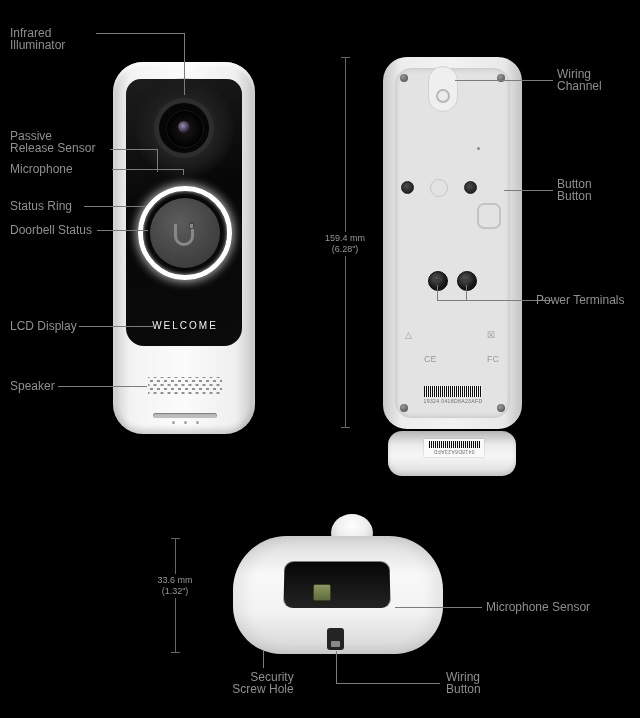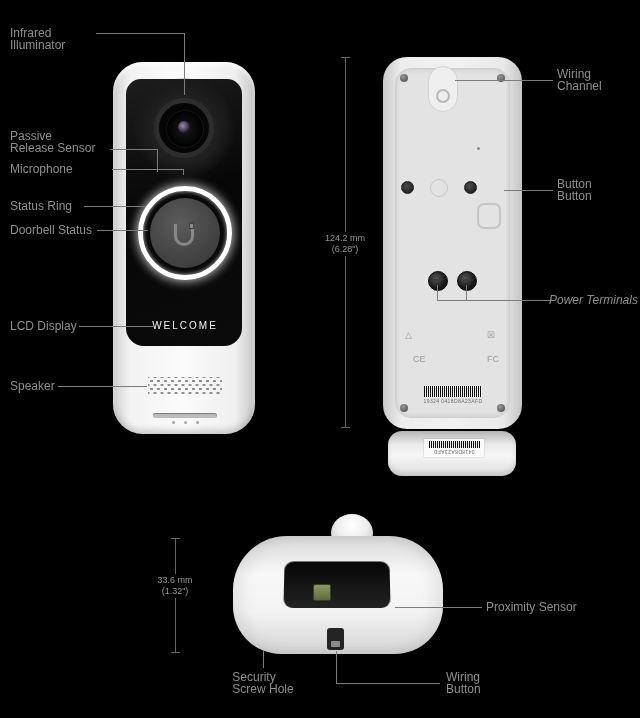--- a/index.html
+++ b/index.html
@@ -1,19 +1,19 @@
 <!DOCTYPE html>
 <html><head>
 <meta charset="utf-8">
 <style>
   html,body{margin:0;padding:0;background:#000;}
   #stage{position:relative;width:640px;height:718px;background:#000;overflow:hidden;
          font-family:"Liberation Sans", sans-serif;}
   .lbl{position:absolute;font-size:12px;line-height:12px;color:#8f8f8f;white-space:nowrap;}
-  .lbl.center{text-align:left;transform:translateX(-50%);}
+  .lbl.center{text-align:right;transform:translateX(-50%);}
   .lh{position:absolute;height:1px;background:#7c7c7c;}
   .lv{position:absolute;width:1px;background:#7c7c7c;}
   .dimline{position:absolute;width:1px;background:#666;}
   .dimtick{position:absolute;height:1px;width:9px;background:#666;}
   .dimlab{position:absolute;transform:translate(-50%,-50%);background:#000;color:#979797;
           font-size:9px;line-height:11px;text-align:center;padding:1px 4px;white-space:nowrap;}
 
   
   .front-body{position:absolute;left:113px;top:62px;width:142px;height:372px;border-radius:30px;
     background:linear-gradient(90deg,#cfcfcf 0%,#f3f3f3 12%,#fbfbfb 50%,#efefef 86%,#c7c7c7 100%);
@@ -160,55 +160,55 @@
     <div class="screw-torx" style="left:401px;top:181px;"></div>
     <div class="screw-torx" style="left:464px;top:181px;"></div>
     <div class="imprint-circle"></div>
     <div class="tiny-dot" style="left:477px;top:147px;"></div>
     <div class="reset-sq"></div>
     <div class="terminal" style="left:428px;top:271px;"></div>
     <div class="terminal" style="left:457px;top:271px;"></div>
 
     <div class="mark" style="left:405px;top:330px;">△</div>
     <div class="mark" style="left:487px;top:330px;">☒</div>
-    <div class="mark" style="left:413px;top:354px;">CE</div>
+    <div class="mark" style="left:424px;top:354px;">CE</div>
     <div class="mark" style="left:487px;top:354px;">FC</div>
 
     <div class="barcode" style="left:424px;top:386px;width:58px;height:11px;"></div>
     <div class="bc-text" style="left:410px;top:398px;width:86px;">19324 0418D8A23AFD</div>
 
     <div class="wedge"></div>
     <div class="wedge-sticker">
       <div class="barcode" style="left:4px;top:9px;width:52px;height:7px;"></div>
       <div class="bc-text" style="left:0;top:2px;width:60px;">0418D8A23AFD</div>
     </div>
 
     <div class="dimline" style="left:345px;top:57px;height:371px;"></div>
     <div class="dimtick" style="left:341px;top:57px;"></div>
     <div class="dimtick" style="left:341px;top:427px;"></div>
     <div class="dimlab" style="left:345px;top:244px;">
-      <div>124.2 mm</div>
+      <div>159.4 mm</div>
       <div>(6.28")</div>
     </div>
 
     <div class="lh" style="left:455px;top:80px;width:98px;"></div>
     <div class="lh" style="left:504px;top:190px;width:49px;"></div>
     <div class="lv" style="left:437px;top:285px;height:16px;"></div>
     <div class="lv" style="left:466px;top:285px;height:16px;"></div>
     <div class="lh" style="left:437px;top:300px;width:115px;"></div>
 
     <div class="lbl" style="left:557px;top:68px;">
       <div>Wiring</div>
       <div>Channel</div>
     </div>
     <div class="lbl" style="left:557px;top:178px;">
       <div>Button</div>
       <div>Button</div>
     </div>
-    <div class="lbl" style="left:549px;top:294px;font-style:italic;">Power Terminals</div>
+    <div class="lbl" style="left:536px;top:294px;">Power Terminals</div>
   </div>
 
   <div>
     <div class="dome"></div>
     <div class="bot-body"></div>
     <div class="bot-window"></div>
     <div class="prox-sensor"></div>
     <div class="bot-port"></div>
     <div class="bot-port-in"></div>
 
@@ -218,21 +218,21 @@
     <div class="dimlab" style="left:175px;top:586px;">
       <div>33.6 mm</div>
       <div>(1.32")</div>
     </div>
 
     <div class="lh" style="left:395px;top:607px;width:87px;"></div>
     <div class="lv" style="left:263px;top:650px;height:18px;"></div>
     <div class="lv" style="left:336px;top:651px;height:32px;"></div>
     <div class="lh" style="left:336px;top:683px;width:104px;"></div>
 
-    <div class="lbl" style="left:486px;top:601px;">Proximity Sensor</div>
+    <div class="lbl" style="left:486px;top:601px;">Microphone Sensor</div>
     <div class="lbl center" style="left:263px;top:671px;">
       <div>Security</div>
       <div>Screw Hole</div>
     </div>
     <div class="lbl" style="left:446px;top:671px;">
       <div>Wiring</div>
       <div>Button</div>
     </div>
   </div>
 

